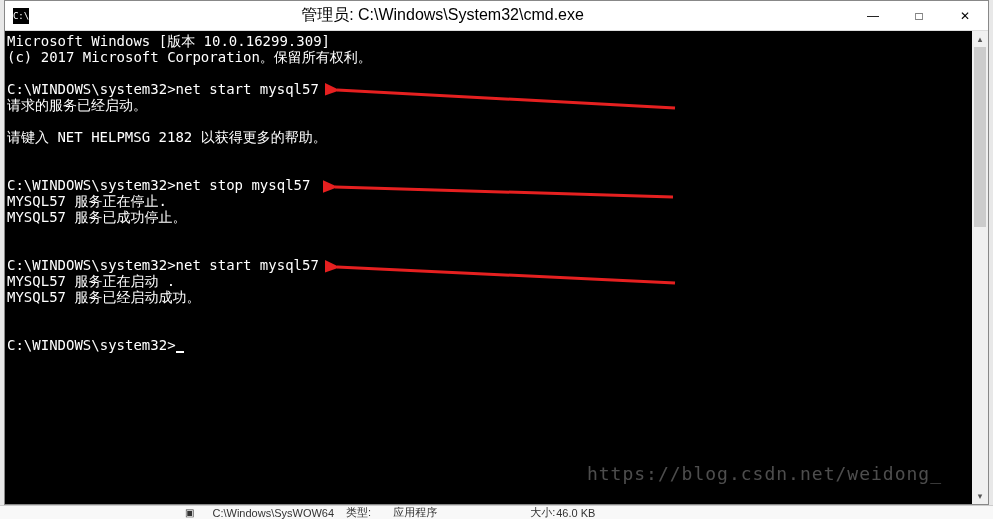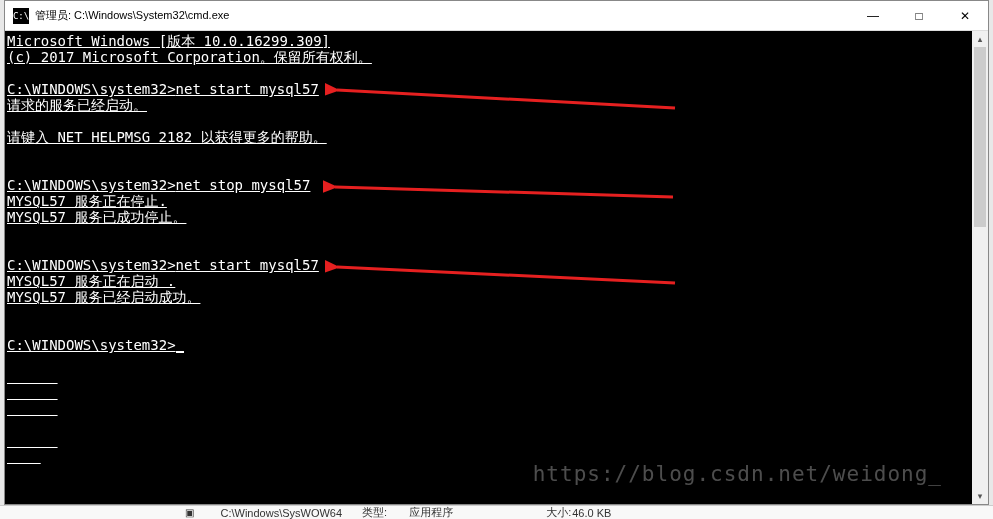--- a/index.html
+++ b/index.html
@@ -37,22 +37,23 @@
       display: flex;
       align-items: center;
       justify-content: center;
       font-size: 9px;
       background: #000;
       color: #fff;
       font-family: monospace;
     }
     .titlebar-text {
       flex: 1;
-      font-size: 11px;
+      font-size: 16px;
       color: #000;
+      text-align: center;
     }
     .window-controls {
       display: flex;
       height: 100%;
     }
     .win-btn {
       width: 46px;
       height: 100%;
       display: flex;
       align-items: center;
@@ -70,21 +71,20 @@
       flex: 1;
       background: #000;
       color: #fff;
       font-family: "NSimSun", "SimSun", "Consolas", monospace;
       font-size: 14px;
       line-height: 16px;
       padding: 2px 0 2px 2px;
       white-space: pre;
       overflow: hidden;
       position: relative;
-      text-decoration: underline;
     }
     .scrollbar {
       width: 16px;
       background: #f0f0f0;
       position: relative;
     }
     .scroll-btn {
       width: 16px;
       height: 16px;
       background: #f0f0f0;
@@ -114,39 +114,39 @@
     }
     .arrow {
       position: absolute;
       pointer-events: none;
     }
     .watermark {
       position: absolute;
       right: 30px;
       bottom: 22px;
       color: rgba(220, 220, 220, 0.35);
-      font-size: 21px;
+      font-size: 18px;
       font-family: Consolas, monospace;
       letter-spacing: 1px;
     }
     .taskbar-fragment {
       position: absolute;
       bottom: 0;
       left: 0;
       width: 993px;
       height: 14px;
       background: #f8f8f8;
       border-top: 1px solid #ccc;
       font-size: 11px;
       color: #333;
       display: flex;
       align-items: center;
       overflow: hidden;
     }
-    .tb-item { margin-left: 20px; white-space: nowrap; }
+    .tb-item { margin-left: 12px; white-space: nowrap; }
     .tb-icon { margin-left: 185px; margin-right: 6px; font-size: 10px; }
   </style>
 </head>
 <body>
 
 <div class="window">
 
   <div class="titlebar">
     <div class="titlebar-icon">C:\</div>
     <div class="titlebar-text">管理员: C:\Windows\System32\cmd.exe</div>

